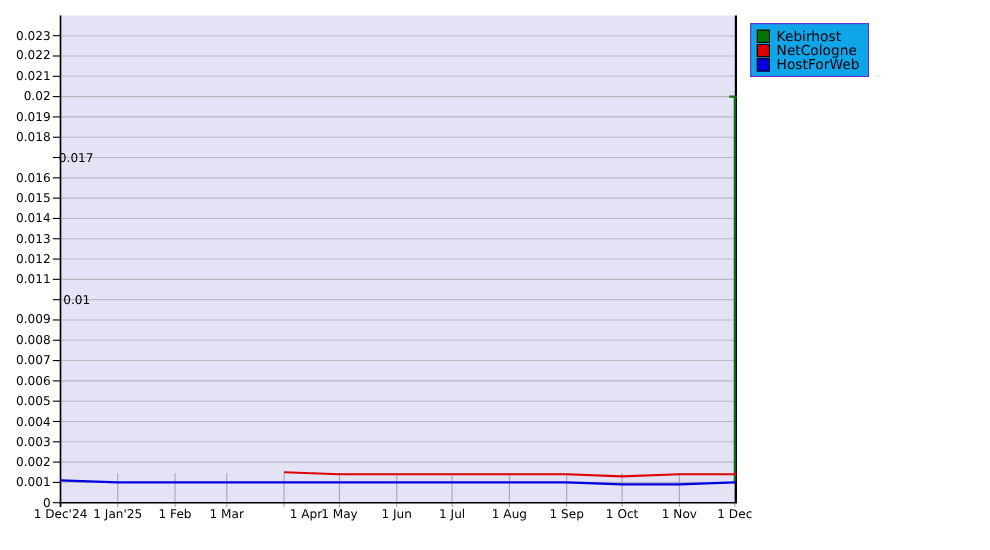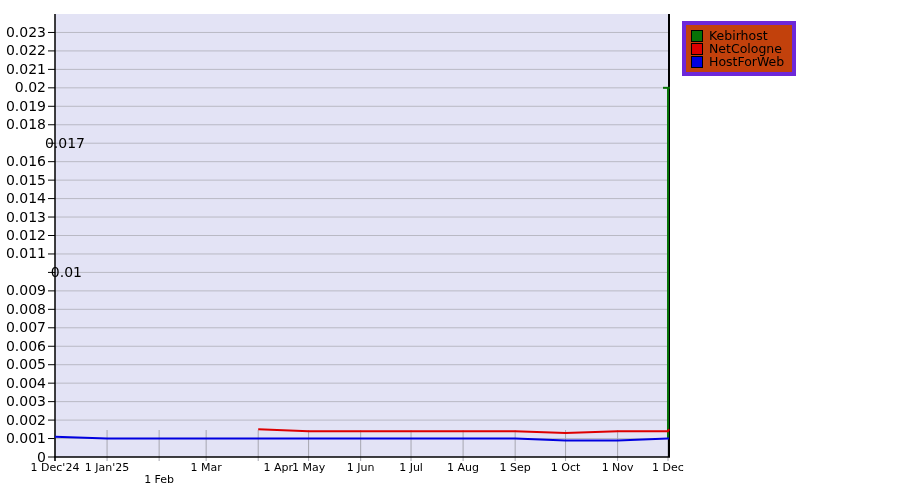--- a/index.html
+++ b/index.html
@@ -5,33 +5,33 @@
   html,body{margin:0;padding:0;}
   body{
     width:900px;height:500px;background:#ffffff;
     font-family:"DejaVu Sans","Liberation Sans",sans-serif;
     position:relative;overflow:hidden;
   }
   #chart-root{position:absolute;left:0;top:0;width:900px;height:500px;}
   #chart-canvas{position:absolute;left:0;top:0;}
   .y-tick-label{
     position:absolute;left:0;width:46px;text-align:right;
-    font-size:14px;color:#000;line-height:13px;
+    font-size:11px;color:#000;line-height:13px;
   }
   .x-tick-label{
     position:absolute;width:90px;text-align:center;
     font-size:11px;color:#000;line-height:12px;top:462px;
   }
   #chart-title{
     position:absolute;left:0;top:476px;width:740px;text-align:center;
     font-size:14.5px;color:#000;
   }
   #legend-box{
     position:absolute;left:682px;top:21px;
-    background:#c2410c;border:4px solid #6d28d9;
+    background:#0ea5e9;border:1px solid #6d28d9;
     padding:4px 8px 4px 5px;
   }
   .legend-item{display:flex;align-items:center;height:13px;white-space:nowrap;}
   .legend-swatch{
     display:inline-block;width:10px;height:10px;border:1px solid #000;
     margin-right:6px;flex:0 0 auto;
   }
   .legend-label{font-size:12.5px;line-height:13px;color:#000;}
 </style>
 </head>
@@ -130,21 +130,21 @@
       <div class="y-tick-label" style="top: 118.25px;">0.018</div>
       <div class="y-tick-label" style="top: 99.7917px;">0.019</div>
       <div class="y-tick-label" style="top: 81.3333px;">0.02</div>
       <div class="y-tick-label" style="top: 62.875px;">0.021</div>
       <div class="y-tick-label" style="top: 44.4167px;">0.022</div>
       <div class="y-tick-label" style="top: 25.9583px;">0.023</div>
     </div>
   <div id="x-labels">
       <div class="x-tick-label" style="left: 10px;">1 Dec'24</div>
       <div class="x-tick-label" style="left: 62.063px;">1 Jan'25</div>
-      <div class="x-tick-label" style="left: 114.126px; margin-top: 12px;">1 Feb</div>
+      <div class="x-tick-label" style="left: 114.126px;">1 Feb</div>
       <div class="x-tick-label" style="left: 161.151px;">1 Mar</div>
       <div class="x-tick-label" style="left: 213.214px; padding-left: 20px;">1 Apr</div>
       <div class="x-tick-label" style="left: 263.597px;">1 May</div>
       <div class="x-tick-label" style="left: 315.66px;">1 Jun</div>
       <div class="x-tick-label" style="left: 366.044px;">1 Jul</div>
       <div class="x-tick-label" style="left: 418.107px;">1 Aug</div>
       <div class="x-tick-label" style="left: 470.17px;">1 Sep</div>
       <div class="x-tick-label" style="left: 520.553px;">1 Oct</div>
       <div class="x-tick-label" style="left: 572.616px;">1 Nov</div>
       <div class="x-tick-label" style="left: 623px;">1 Dec</div>

